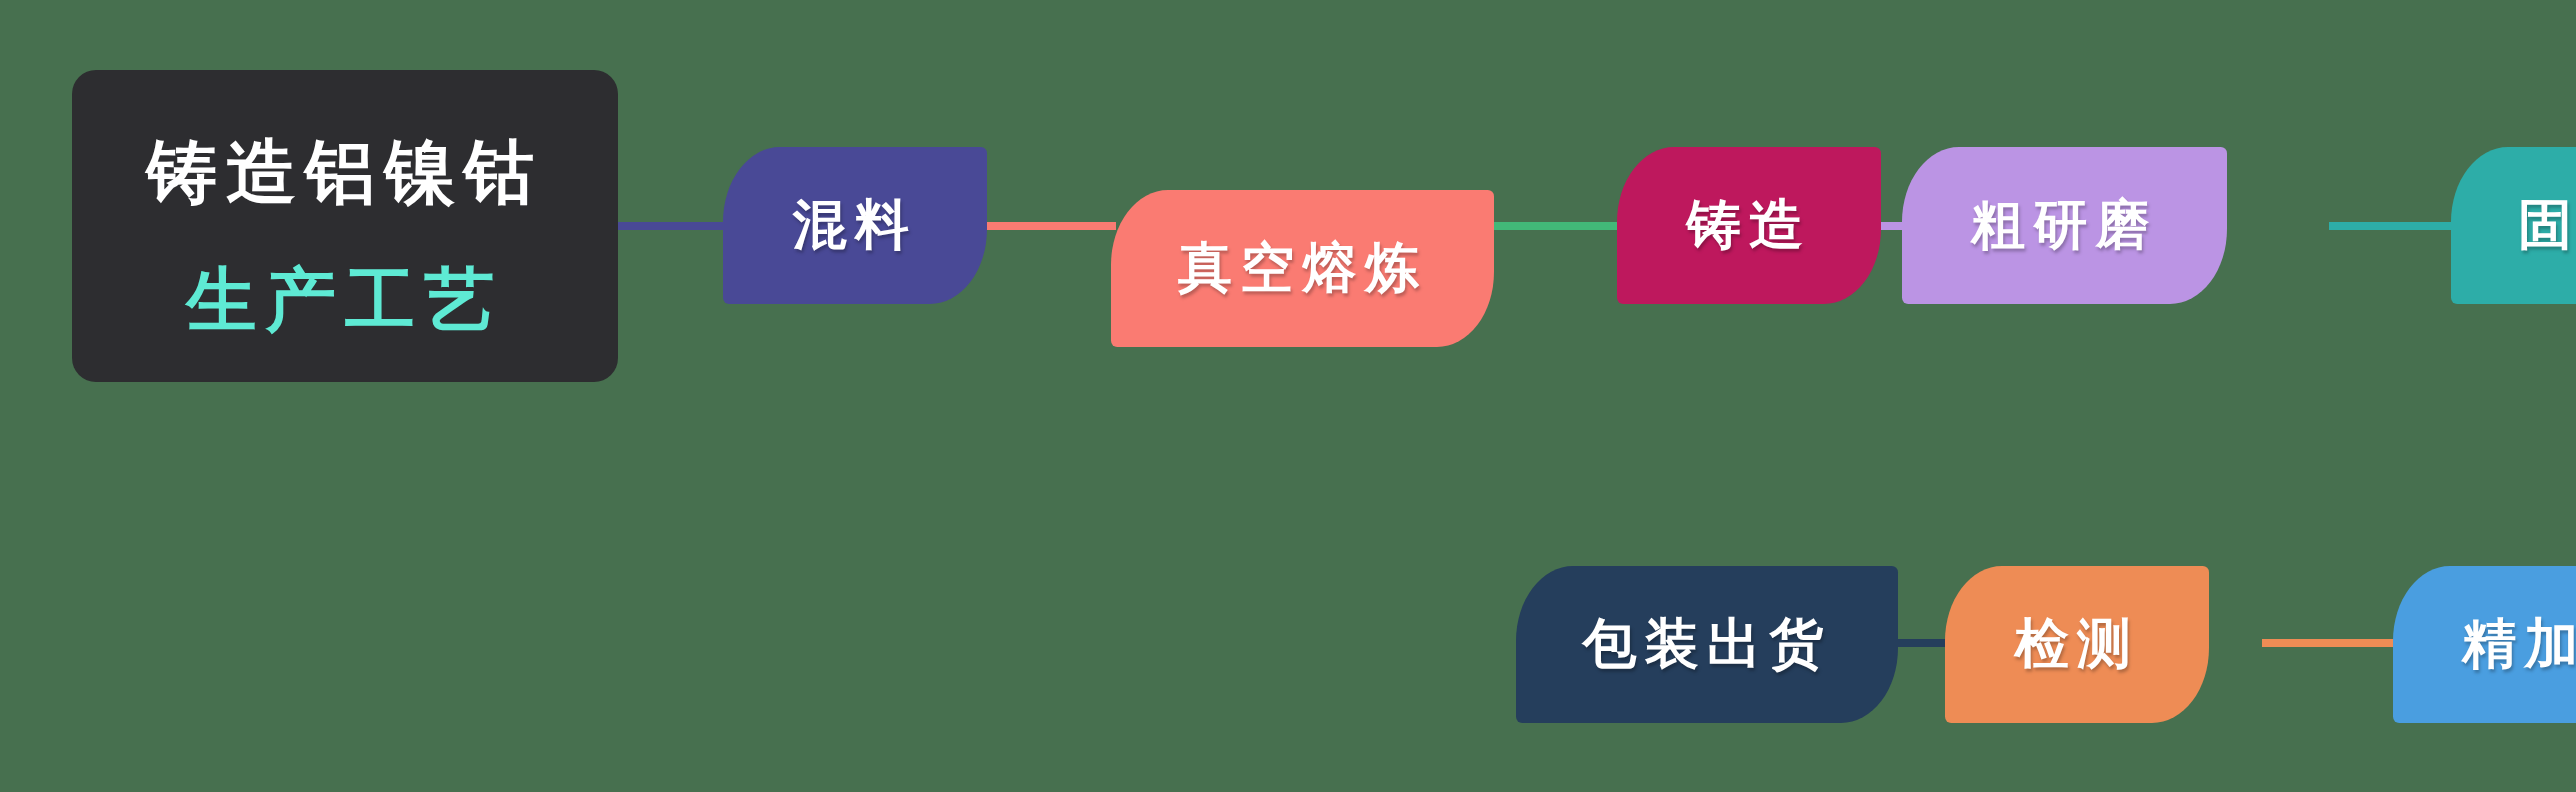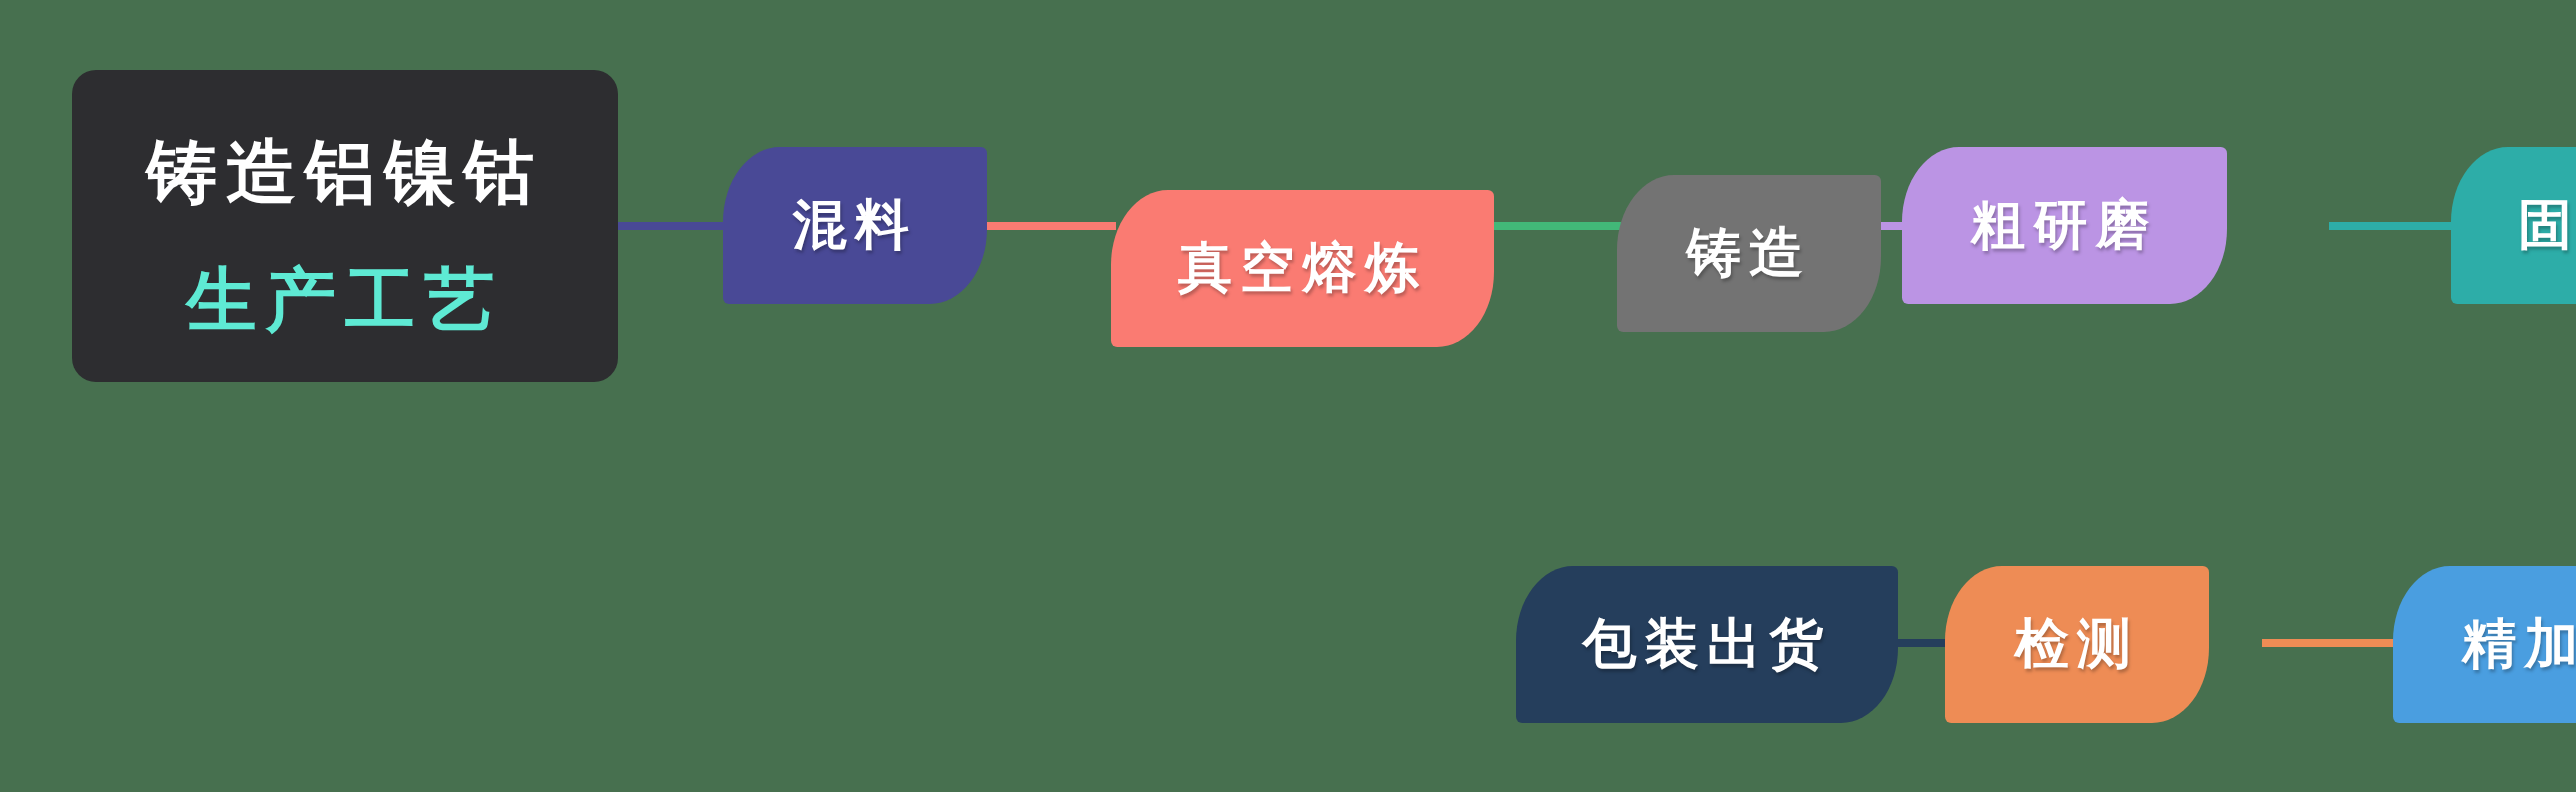--- a/index.html
+++ b/index.html
@@ -80,21 +80,21 @@
   <svg class="curve-svg" viewBox="0 0 6811 1538" aria-hidden="true">
     <path d="M 6250 437 C 6785 505 6775 1180 6252 1248" fill="none" stroke-width="20" stroke-linecap="butt" stroke="#EDC055"></path>
   </svg>
 
   <div class="node row1" id="node-mixing" style="background: rgb(73, 73, 150);">
     <span>混料</span>
   </div>
   <div class="node row1" id="node-vacuum-melting" style="background: rgb(250, 123, 114); margin-top: 43px;">
     <span>真空熔炼</span>
   </div>
-  <div class="node row1" id="node-casting" style="background: #737373; margin-top: 28px;">
+  <div class="node row1" id="node-casting" style="background: #be185d;">
     <span>铸造</span>
   </div>
   <div class="node row1" id="node-rough-grinding" style="background: rgb(187, 148, 228);">
     <span>粗研磨</span>
   </div>
   <div class="node row1" id="node-solution-treatment" style="background: rgb(45, 173, 168);">
     <span>固溶处理</span>
   </div>
 
   <div class="node row2" id="node-finishing" style="background: rgb(74, 158, 224);">

